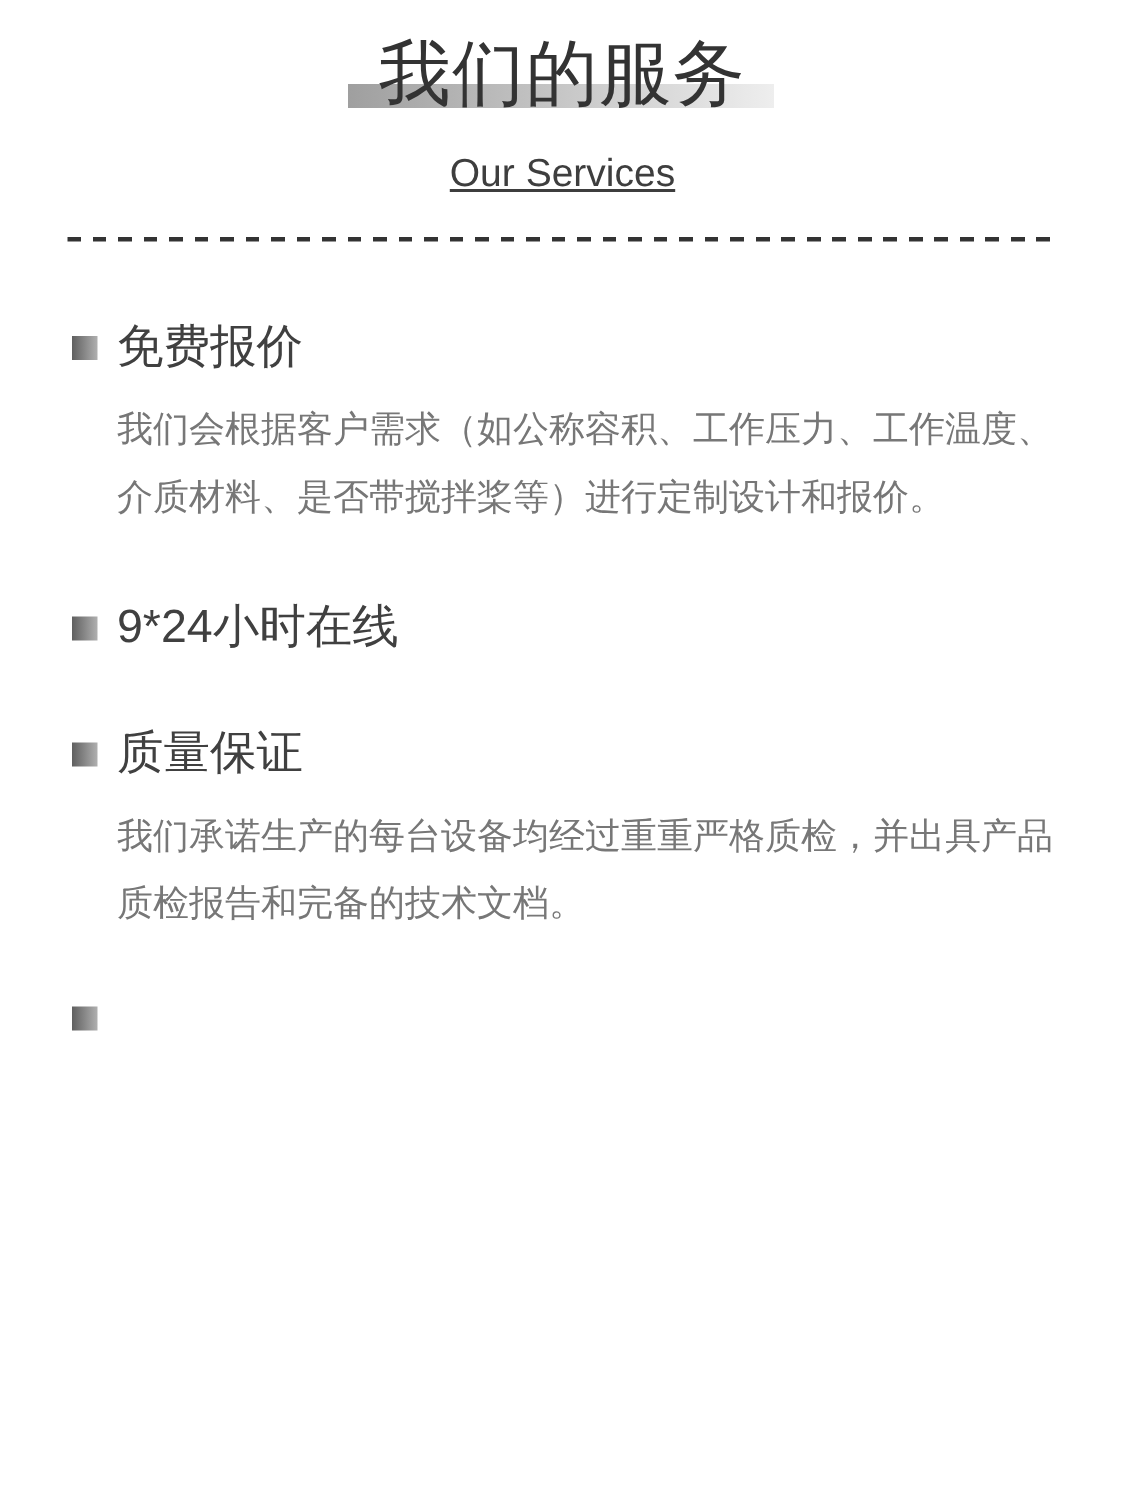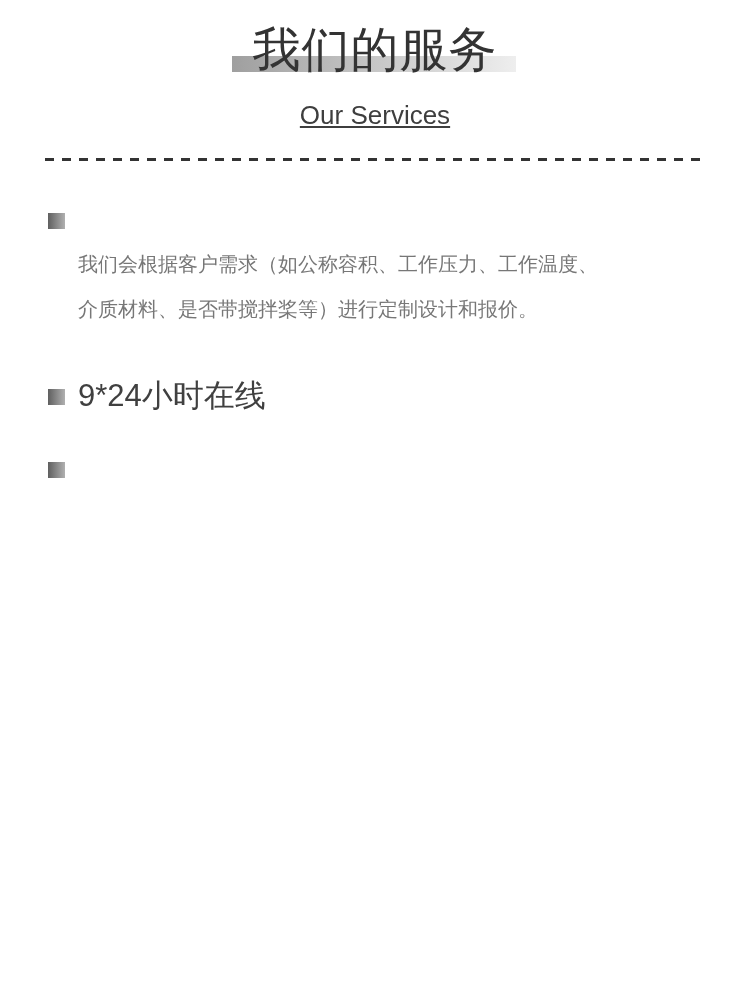--- a/index.html
+++ b/index.html
@@ -75,21 +75,21 @@
   }
   .bullet {
     flex: 0 0 auto;
     width: 17px;
     height: 16px;
     margin-top: 2px;
     background: linear-gradient(to right, #5f5f5f, #b0b0b0);
   }
   .service-desc {
     margin: 13px 0 0 30px;
-    font-size: 20px;
+    font-size: 24px;
     line-height: 45px;
     color: #777777;
     white-space: pre-line;
   }
 </style>
 </head>
 <body>
 
 <div class="header">
   <div class="title-wrap">
@@ -99,32 +99,41 @@
   <div class="subtitle">Our Services</div>
 </div>
 
 <div class="divider"></div>
 
 <div class="services">
 
   <div class="service-item">
     <div class="service-heading">
       <span class="bullet"></span>
+      <span>免费报价</span>
     </div>
     <div class="service-desc">我们会根据客户需求（如公称容积、工作压力、工作温度、
 介质材料、是否带搅拌桨等）进行定制设计和报价。</div>
   </div>
 
   <div class="service-item">
     <div class="service-heading">
       <span class="bullet"></span>
       <span>9*24小时在线</span>
     </div>
   </div>
 
+  <div class="service-item">
+    <div class="service-heading">
+      <span class="bullet"></span>
+      <span>质量保证</span>
+    </div>
+    <div class="service-desc">我们承诺生产的每台设备均经过重重严格质检，并出具产品
+质检报告和完备的技术文档。</div>
+  </div>
 
   <div class="service-item">
     <div class="service-heading">
       <span class="bullet"></span>
     </div>
   </div>
 
 </div>
 
 </body></html>

